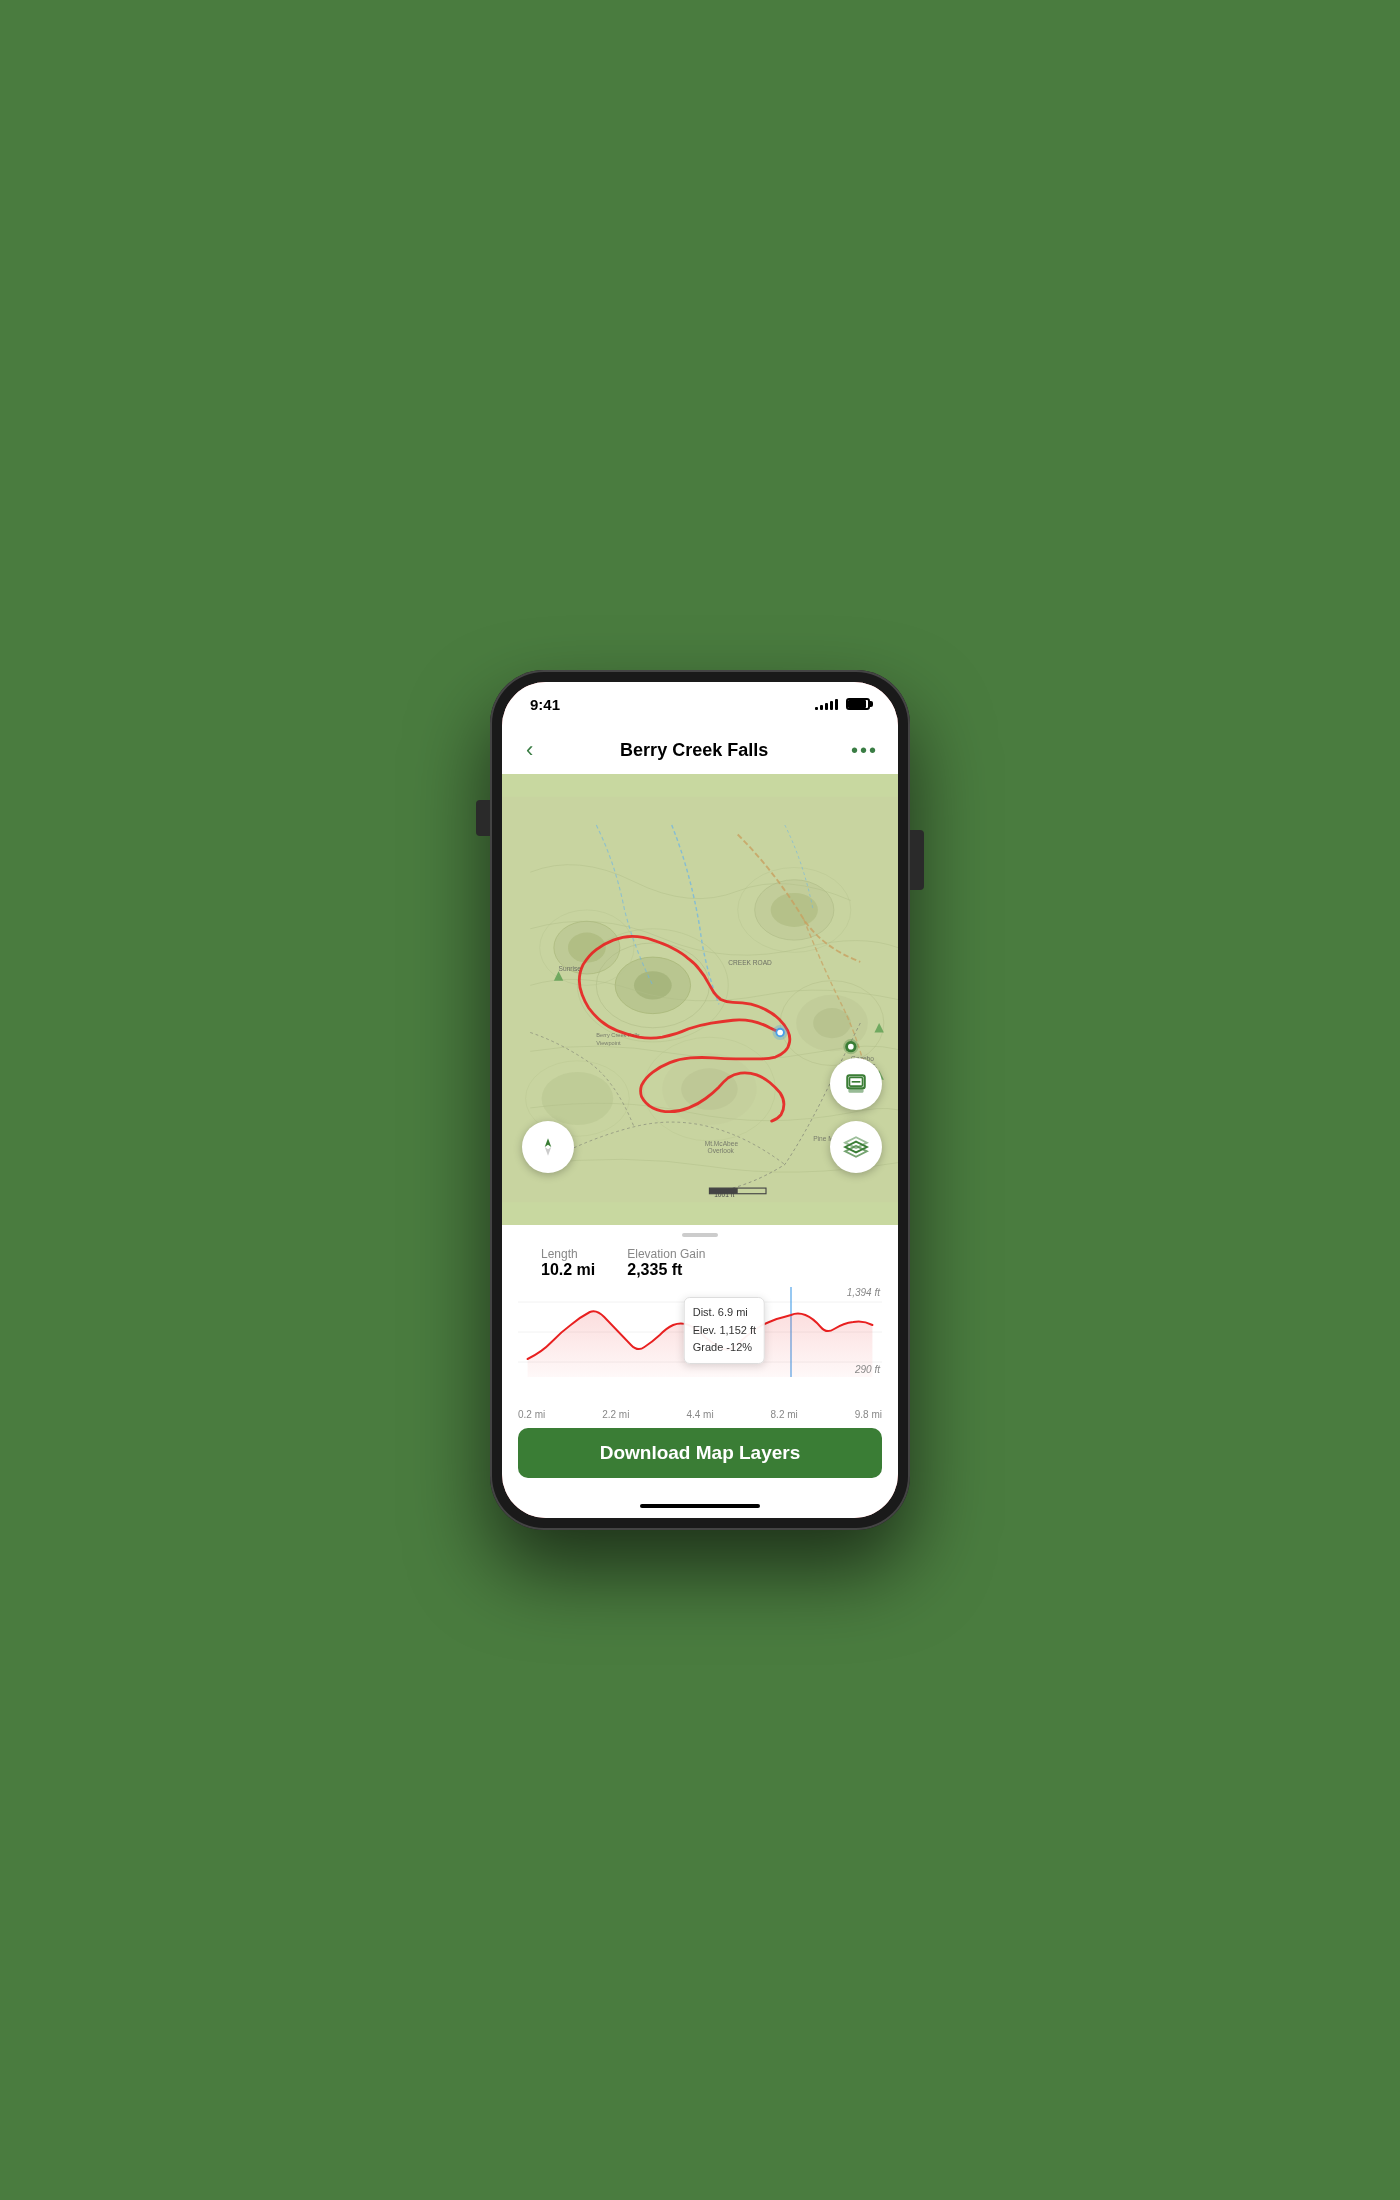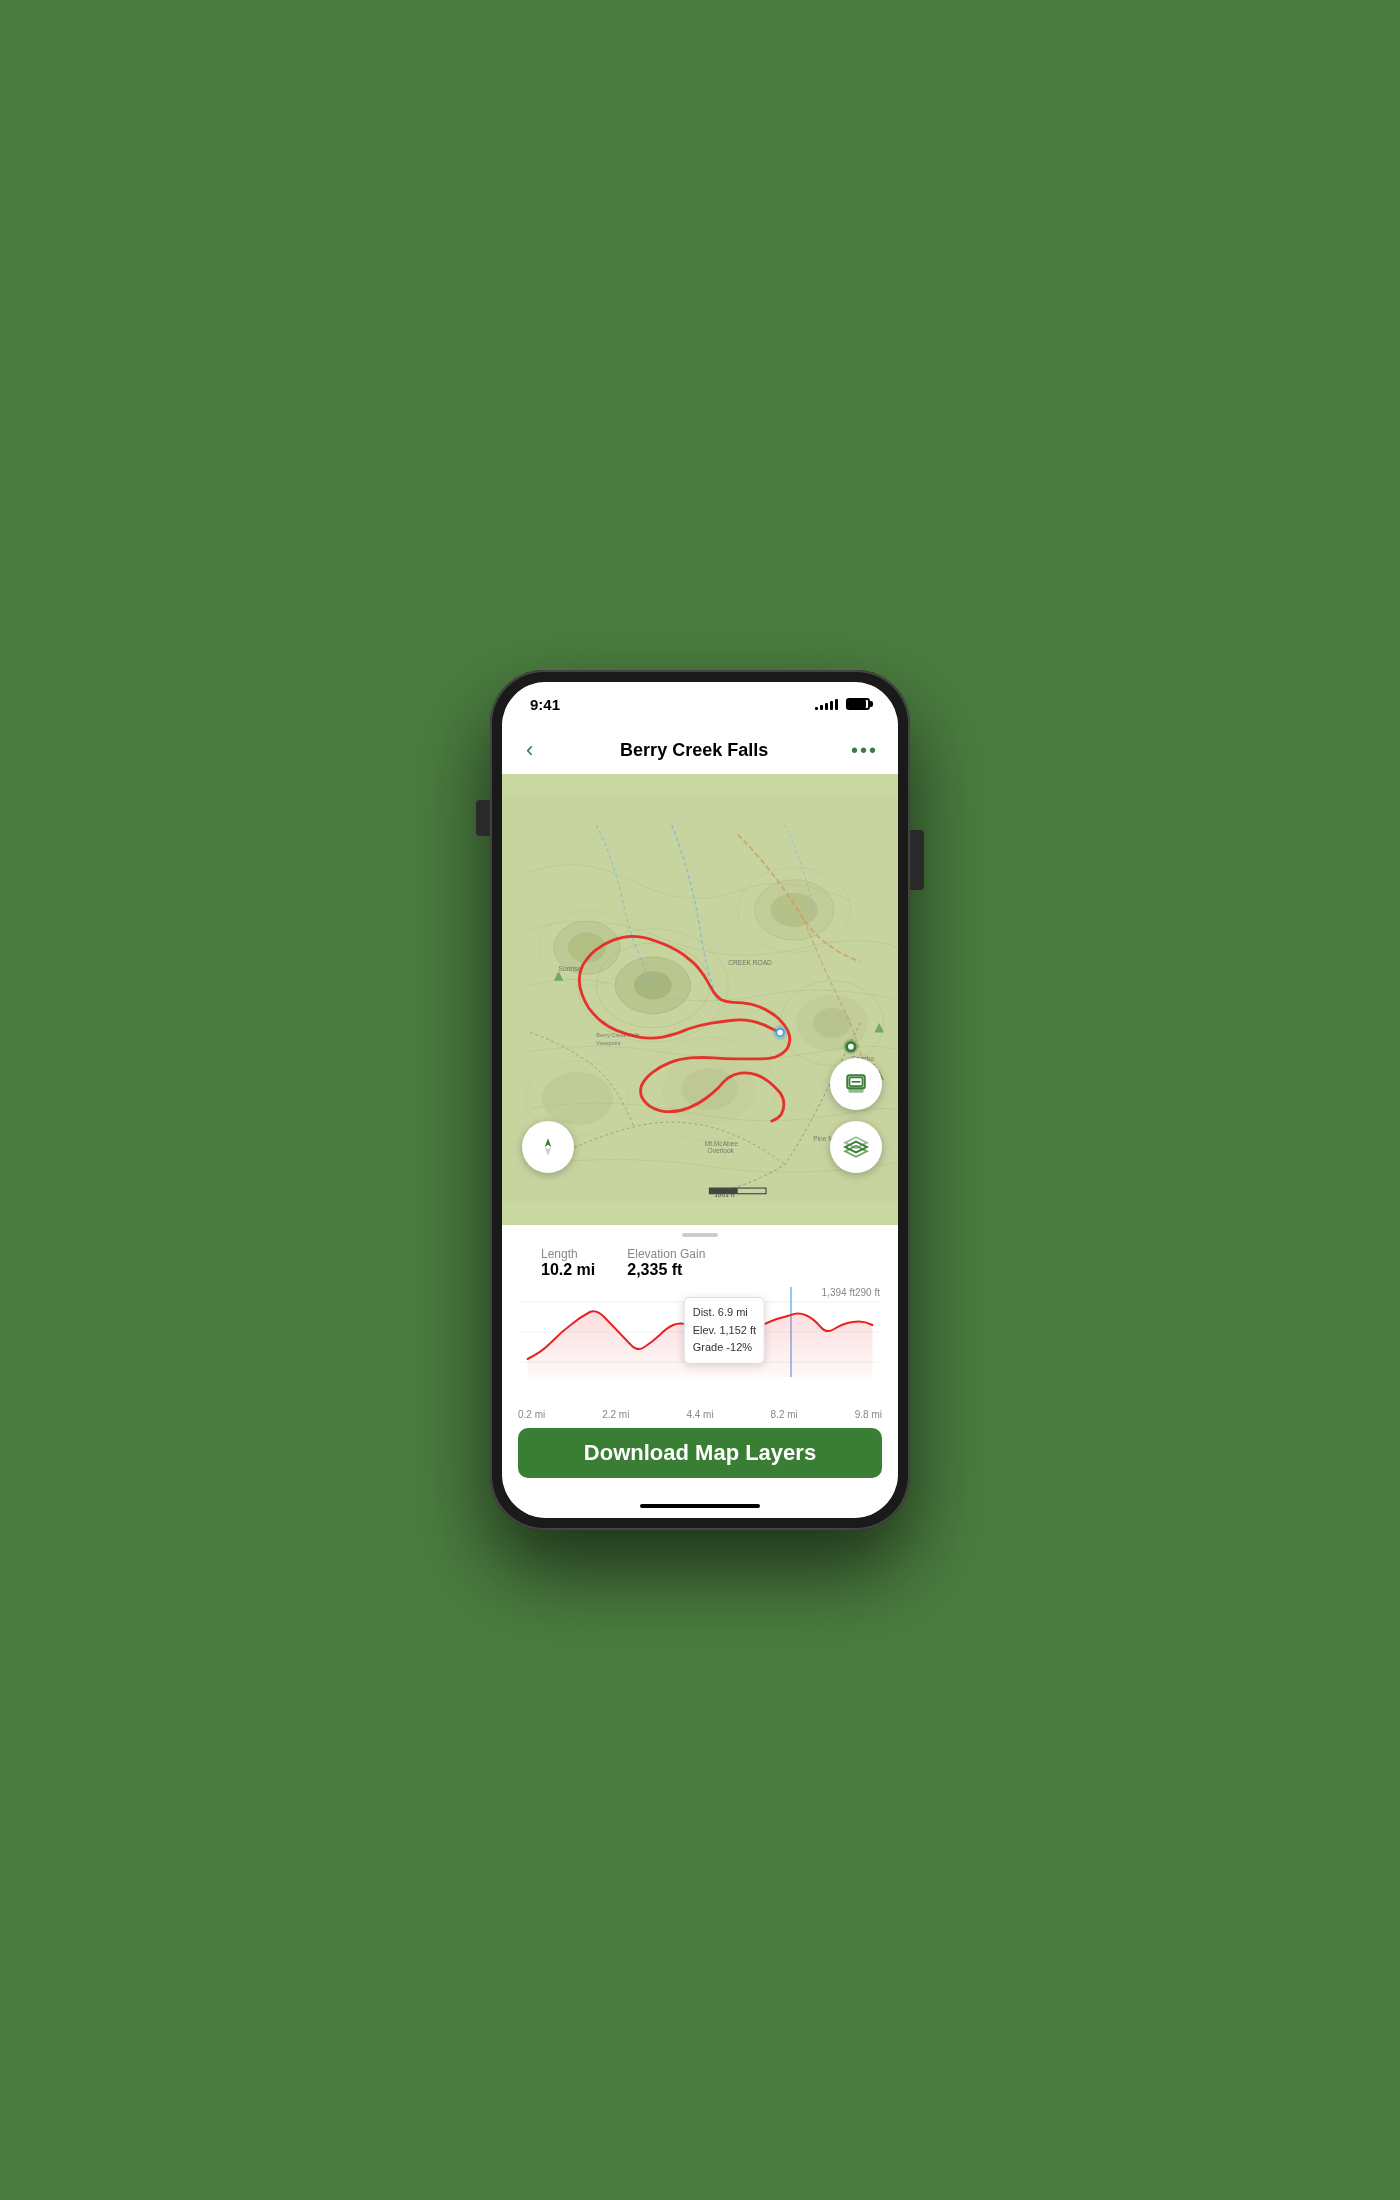--- a/index.html
+++ b/index.html
@@ -212,24 +212,25 @@
     }
     .elevation-chart {
       width: 100%;
       height: 90px;
     }
     .elevation-y-labels {
       position: absolute;
       right: 18px;
       top: 0;
       display: flex;
-      flex-direction: row;
+      flex-direction: column;
       justify-content: space-between;
       height: 88px;
       pointer-events: none;
+      font-style: italic;
     }
     .elev-label {
       font-size: 10px;
       color: #888;
       text-align: right;
     }
     .elevation-x-labels {
       display: flex;
       justify-content: space-between;
       padding: 2px 16px 0;
@@ -256,21 +257,21 @@
     }
     
     .download-btn {
       margin: 8px 16px 16px;
       background: #3a7d35;
       color: #fff;
       border: none;
       border-radius: 10px;
       height: 50px;
       width: calc(100% - 32px);
-      font-size: 22px;
+      font-size: 19px;
       font-weight: 600;
       cursor: pointer;
       display: flex;
       align-items: center;
       justify-content: center;
     }
     
     .home-indicator {
       height: 24px;
       display: flex;

